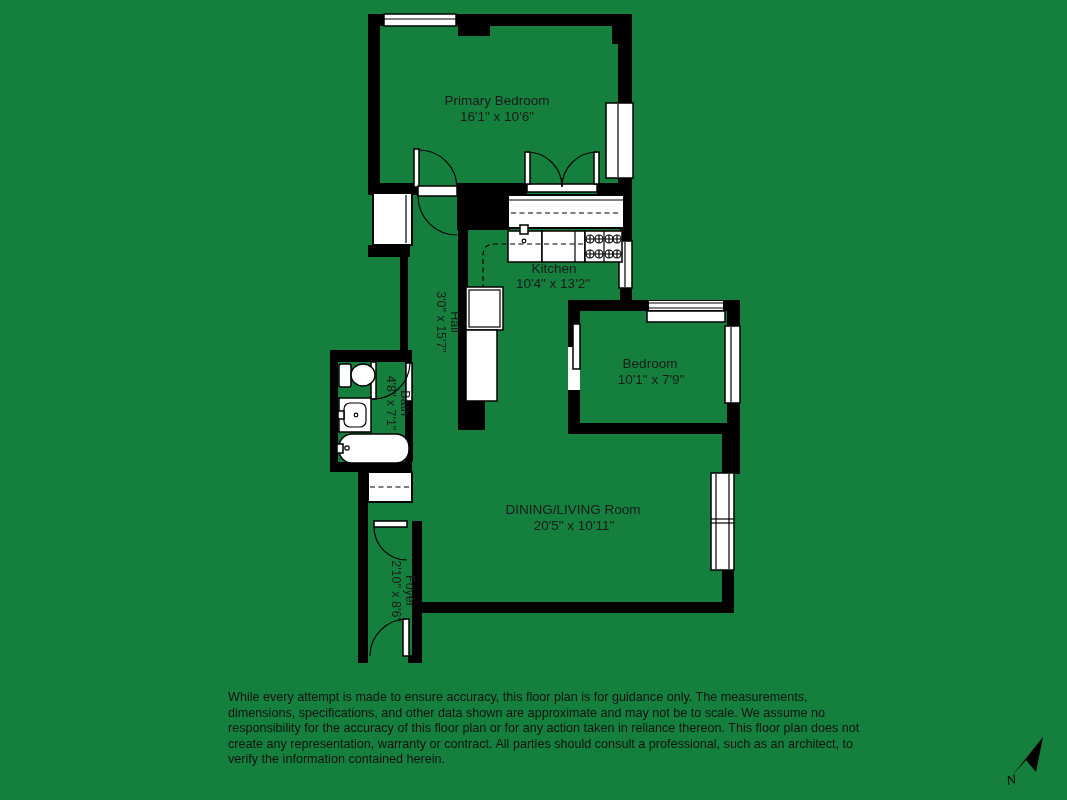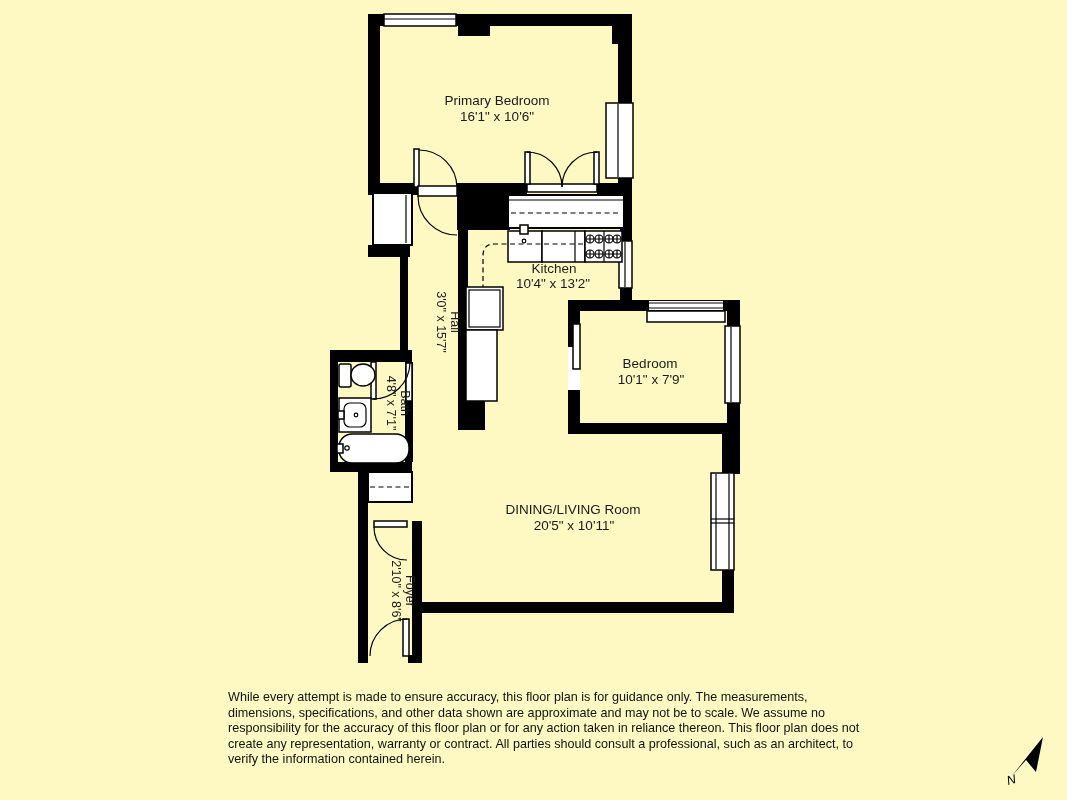--- a/index.html
+++ b/index.html
@@ -1,16 +1,16 @@
 <!DOCTYPE html>
 <html><head>
 <meta charset="utf-8">
 <style>
   html,body{margin:0;padding:0;background:#fff;}
-  .page{position:relative;width:1067px;height:800px;background:#fef9c3;overflow:hidden;
+  .page{position:relative;width:1067px;height:800px;background:#15803d;overflow:hidden;
         font-family:"Liberation Sans", sans-serif;}
   svg{position:absolute;left:0;top:0;}
   .wall{fill:#000;stroke:none;}
   .fx{fill:#fff;stroke:#000;stroke-width:1.5;}
   .fx2{fill:#fff;stroke:#000;stroke-width:2;}
   .thin{fill:none;stroke:#000;stroke-width:1.2;}
   .dash{fill:none;stroke:#000;stroke-width:1.2;stroke-dasharray:5 3.5;}
   .gap{fill:#fff;stroke:none;}
   .lbl{font-size:13.5px;fill:#1a1a1a;text-anchor:middle;}
   .lblr{font-size:12.5px;fill:#1a1a1a;text-anchor:middle;}

